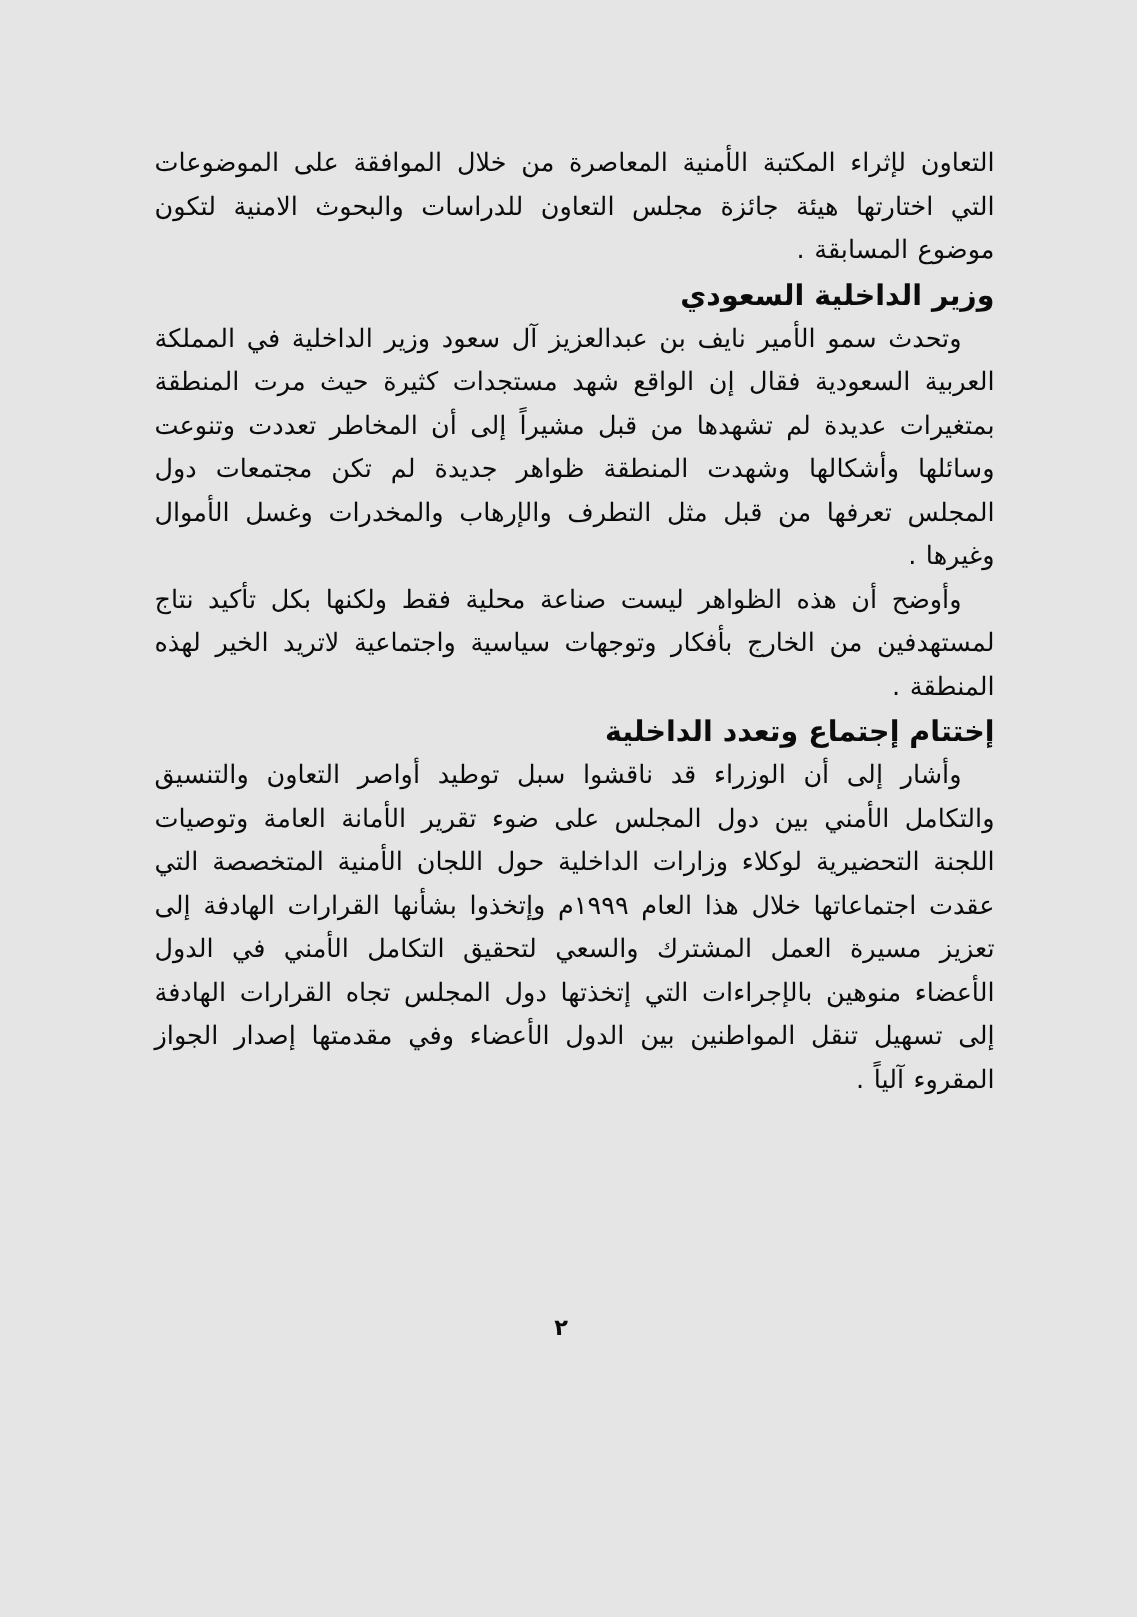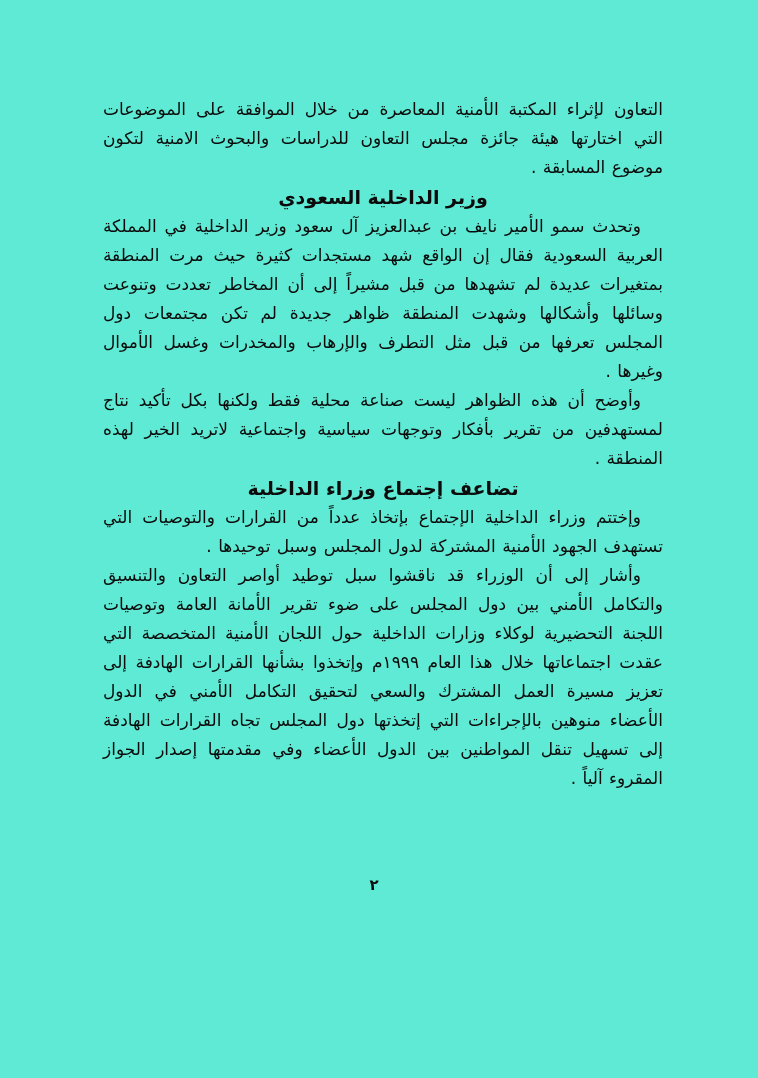--- a/index.html
+++ b/index.html
@@ -4,21 +4,21 @@
 <style>
   html, body {
     margin: 0;
     padding: 0;
     background: #ffffff;
   }
   .page {
     position: relative;
     width: 758px;
     height: 1078px;
-    background: #5eead4;
+    background: #e5e5e5;
     font-family: "DejaVu Sans", sans-serif;
     color: #0b0b0b;
     overflow: hidden;
   }
   .content {
     position: absolute;
     top: 95px;
     right: 95px;
     width: 560px;
     direction: rtl;
@@ -33,21 +33,21 @@
     letter-spacing: 0.2px;
   }
   .para.no-indent {
     text-indent: 0;
   }
   .heading {
     margin: 0;
     font-size: 19px;
     line-height: 30px;
     font-weight: bold;
-    text-align: center;
+    text-align: right;
     letter-spacing: 0.2px;
   }
   .page-number {
     position: absolute;
     top: 876px;
     left: 0;
     width: 748px;
     text-align: center;
     direction: rtl;
     font-size: 15px;
@@ -60,26 +60,25 @@
 
 <div class="page">
   <div class="content">
 
     <p class="para no-indent">التعاون لإثراء المكتبة الأمنية المعاصرة من خلال الموافقة على الموضوعات التي اختارتها هيئة جائزة مجلس التعاون للدراسات والبحوث الامنية لتكون موضوع المسابقة .</p>
 
     <h2 class="heading">وزير الداخلية السعودي</h2>
 
     <p class="para">وتحدث سمو الأمير نايف بن عبدالعزيز آل سعود وزير الداخلية في المملكة العربية السعودية فقال إن الواقع شهد مستجدات كثيرة حيث مرت المنطقة بمتغيرات عديدة لم تشهدها من قبل مشيراً إلى أن المخاطر تعددت وتنوعت وسائلها وأشكالها وشهدت المنطقة ظواهر جديدة لم تكن مجتمعات دول المجلس تعرفها من قبل مثل التطرف والإرهاب والمخدرات وغسل الأموال وغيرها .</p>
 
-    <p class="para">وأوضح أن هذه الظواهر ليست صناعة محلية فقط ولكنها بكل تأكيد نتاج لمستهدفين من تقرير بأفكار وتوجهات سياسية واجتماعية لاتريد الخير لهذه المنطقة .</p>
+    <p class="para">وأوضح أن هذه الظواهر ليست صناعة محلية فقط ولكنها بكل تأكيد نتاج لمستهدفين من الخارج بأفكار وتوجهات سياسية واجتماعية لاتريد الخير لهذه المنطقة .</p>
 
 
-    <h2 class="heading">تضاعف إجتماع وزراء الداخلية</h2>
+    <h2 class="heading">إختتام إجتماع وتعدد الداخلية</h2>
 
-    <p class="para">وإختتم وزراء الداخلية الإجتماع بإتخاذ عدداً من القرارات والتوصيات التي تستهدف الجهود الأمنية المشتركة لدول المجلس وسبل توحيدها .</p>
 
 
     <p class="para">وأشار إلى أن الوزراء قد ناقشوا سبل توطيد أواصر التعاون والتنسيق والتكامل الأمني بين دول المجلس على ضوء تقرير الأمانة العامة وتوصيات اللجنة التحضيرية لوكلاء وزارات الداخلية حول اللجان الأمنية المتخصصة التي عقدت اجتماعاتها خلال هذا العام ١٩٩٩م وإتخذوا بشأنها القرارات الهادفة إلى تعزيز مسيرة العمل المشترك والسعي لتحقيق التكامل الأمني في الدول الأعضاء منوهين بالإجراءات التي إتخذتها دول المجلس تجاه القرارات الهادفة إلى تسهيل تنقل المواطنين بين الدول الأعضاء وفي مقدمتها إصدار الجواز المقروء آلياً .</p>
 
   </div>
 
   <div class="page-number">٢</div>
 </div>
 
 </body></html>

